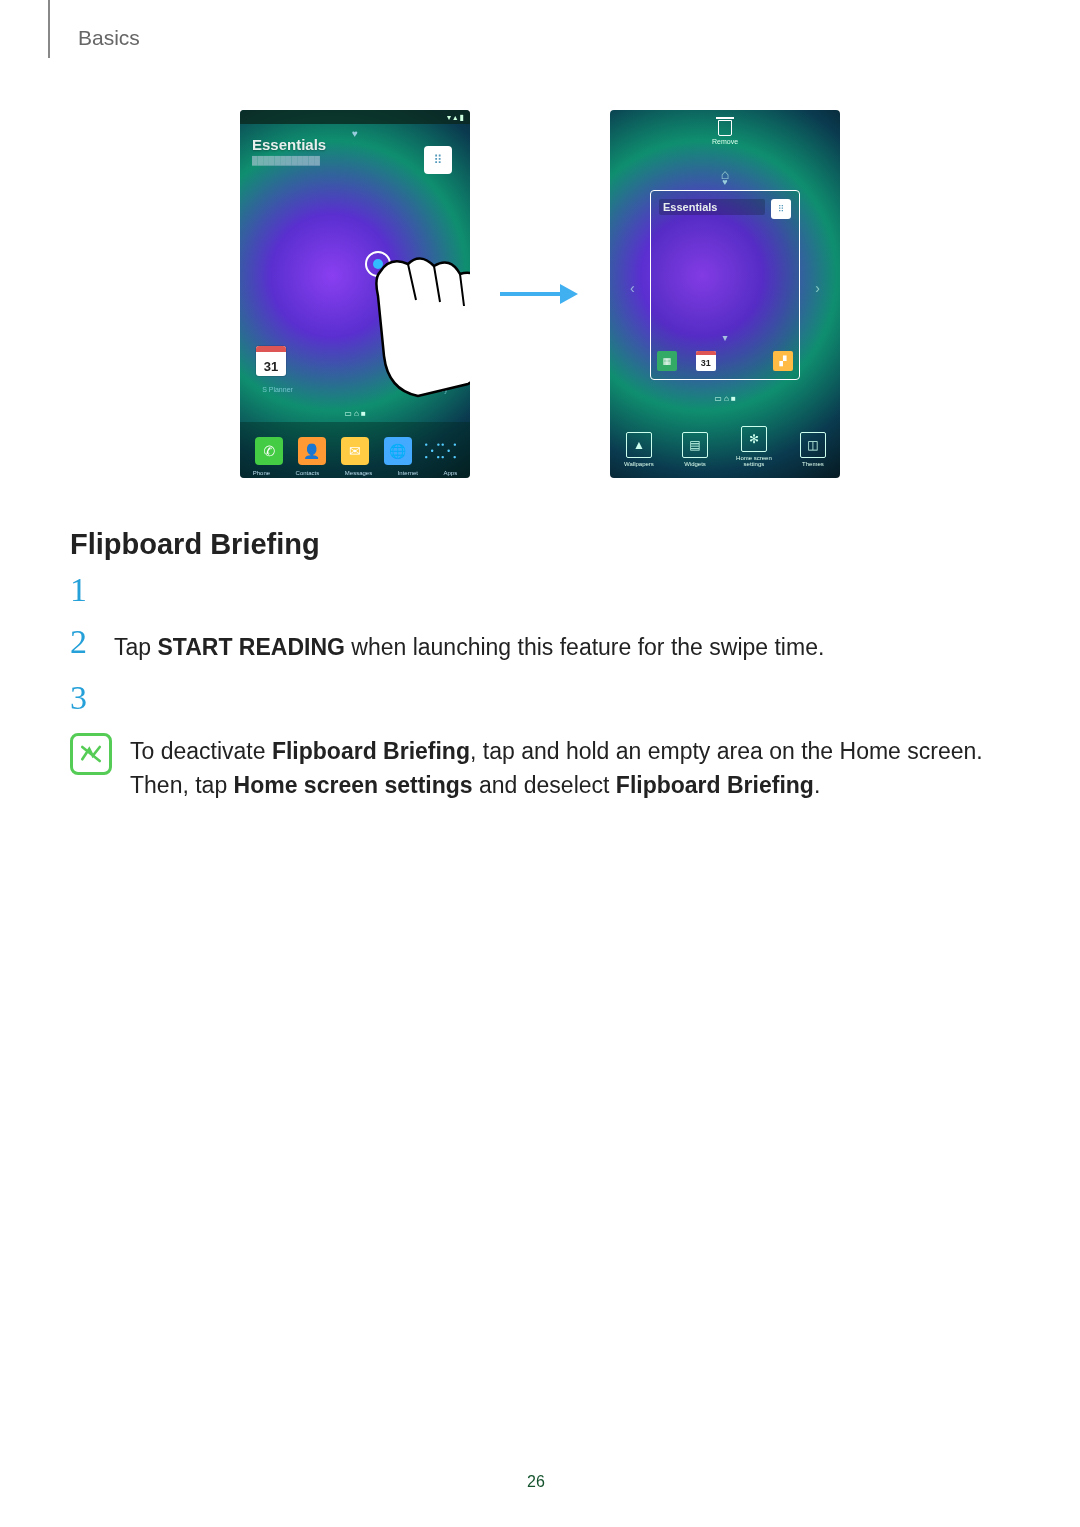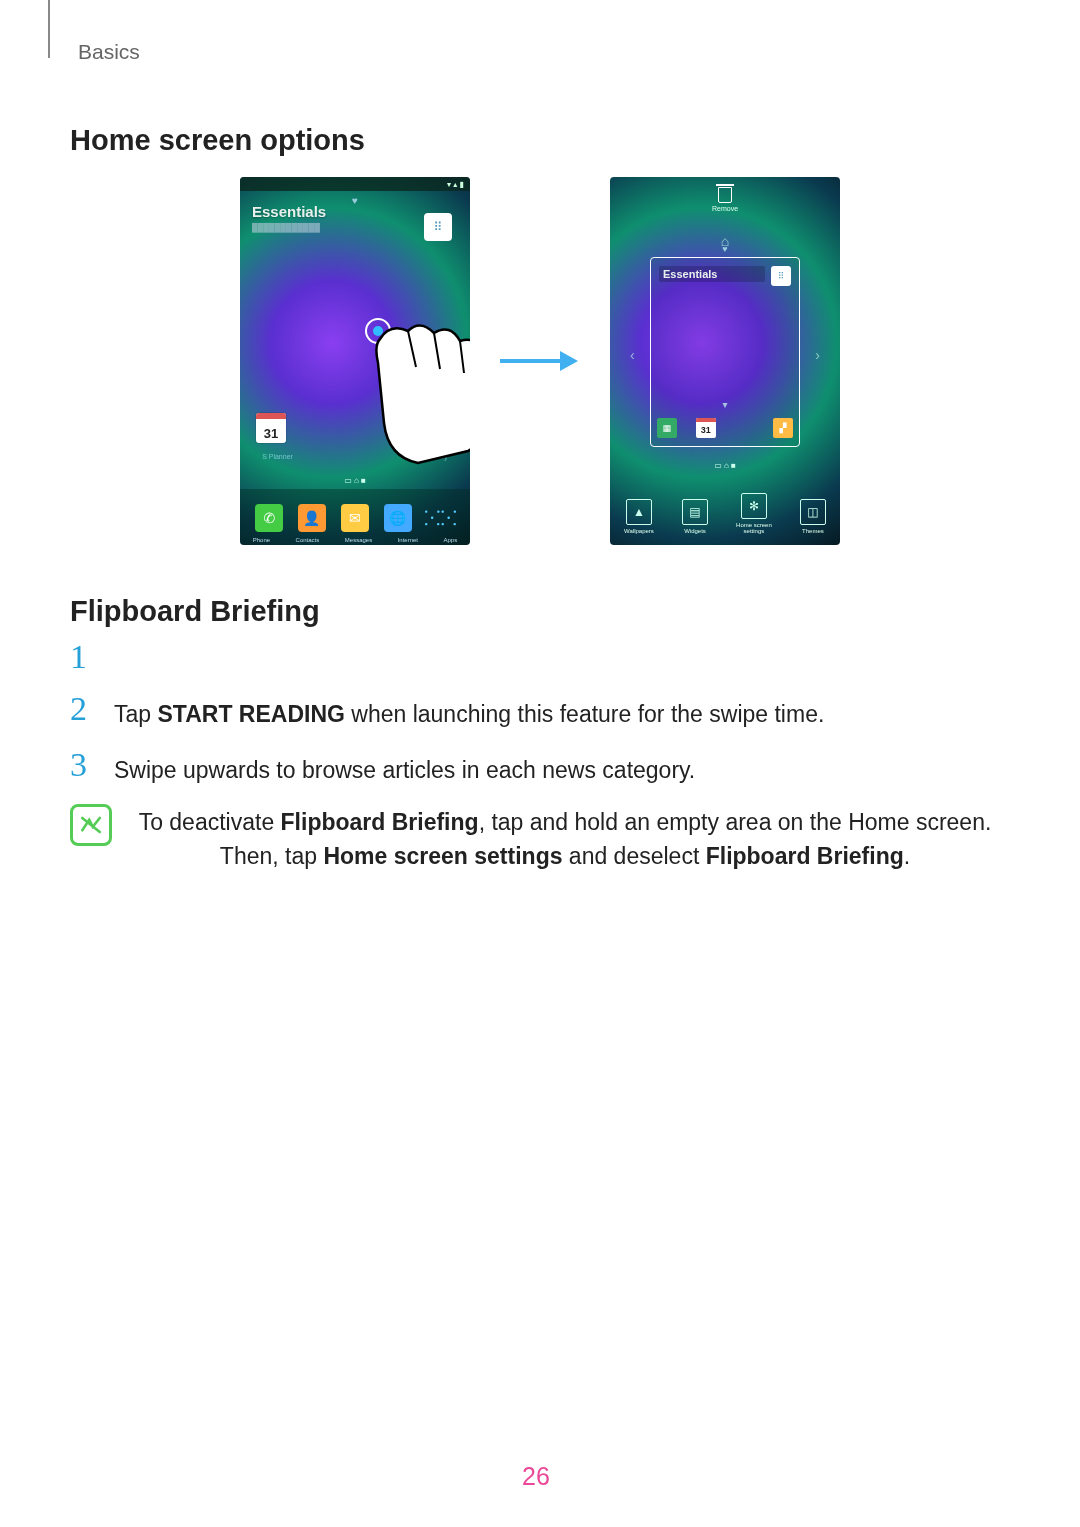--- a/index.html
+++ b/index.html
@@ -5,21 +5,21 @@
   * { box-sizing: border-box; margin: 0; padding: 0; }
   body {
     width: 1080px;
     height: 1527px;
     background: #fff;
     font-family: "Segoe UI", Arial, sans-serif;
     color: #222;
     position: relative;
   }
   .page {
-    padding: 28px 70px 0 70px;
+    padding: 14px 70px 0 70px;
     position: relative;
     height: 100%;
   }
   .header-rule {
     position: absolute;
     left: 48px;
     top: 0;
     width: 2px;
     height: 58px;
     background: #888;
@@ -221,45 +221,43 @@
     line-height: 1;
     min-width: 26px;
   }
   .step-body { padding-top: 6px; line-height:1.4; }
   .inline-icon {
     display:inline-block; width:18px; height:18px; vertical-align:-2px;
     background: linear-gradient(to bottom, #2bb 0 55%, #1a8a7a 55% 100%);
     margin: 0 2px;
   }
   .note {
-    display:flex; gap:8px; align-items:flex-start;
+    display:flex; gap:18px; align-items:flex-start;
     margin-top: 10px;
-    text-align: center;
   }
   .note-icon {
     width:42px; height:42px; border:3px solid #5c5; border-radius:8px;
     display:flex; align-items:center; justify-content:center;
     flex-shrink:0;
   }
   .note-icon svg { width:28px; height:28px; }
   .note-body { font-size:23px; line-height:1.45; padding-top:2px;}
   b, strong { font-weight:700; }
   .page-num {
     position:absolute; bottom:36px; left:0; right:8px;
-    text-align:center; font-size:25px; color:#ec4899;
+    text-align:center; font-size:16px; color:#14532d;
   }
 </style>
 </head>
 <body>
 
 <div class="page">
   <div class="header-rule"></div>
   <div class="breadcrumb">Basics</div>
 
-  <h2 class="section">Home screen options</h2>
 
   <div class="figure-row">
 
     <div class="phone phone1">
       <div class="topbar">▾ ▴ ▮</div>
       <div class="heart">♥</div>
       <div class="essentials">Essentials</div>
       <div class="essentials-sub">████████████</div>
       <div class="grid-icon">⠿</div>
       <div class="cal">31</div>
@@ -350,21 +348,20 @@
 
   <div class="step">
     <div class="step-num">2</div>
     <div class="step-body">
       <span>Tap </span><b>START READING</b><span> when launching this feature for the swipe time.</span>
     </div>
   </div>
 
   <div class="step">
     <div class="step-num">3</div>
-    <div class="step-body">Swipe upwards to browse articles in each news category.</div>
   </div>
 
   <div class="note">
     <div class="note-icon">
       <svg viewBox="0 0 32 32">
         <path d="M4 4 L28 28 M4 28 L4 4 M4 4 L28 4 M28 4 L28 28 M4 28 L28 28" stroke="#5c5" stroke-width="0" fill="none"></path>
         <path d="M6 22 L14 10 L18 18 L26 8 M6 8 L26 24" stroke="#5c5" stroke-width="3" fill="none" stroke-linecap="round"></path>
       </svg>
     </div>
     <div class="note-body">

